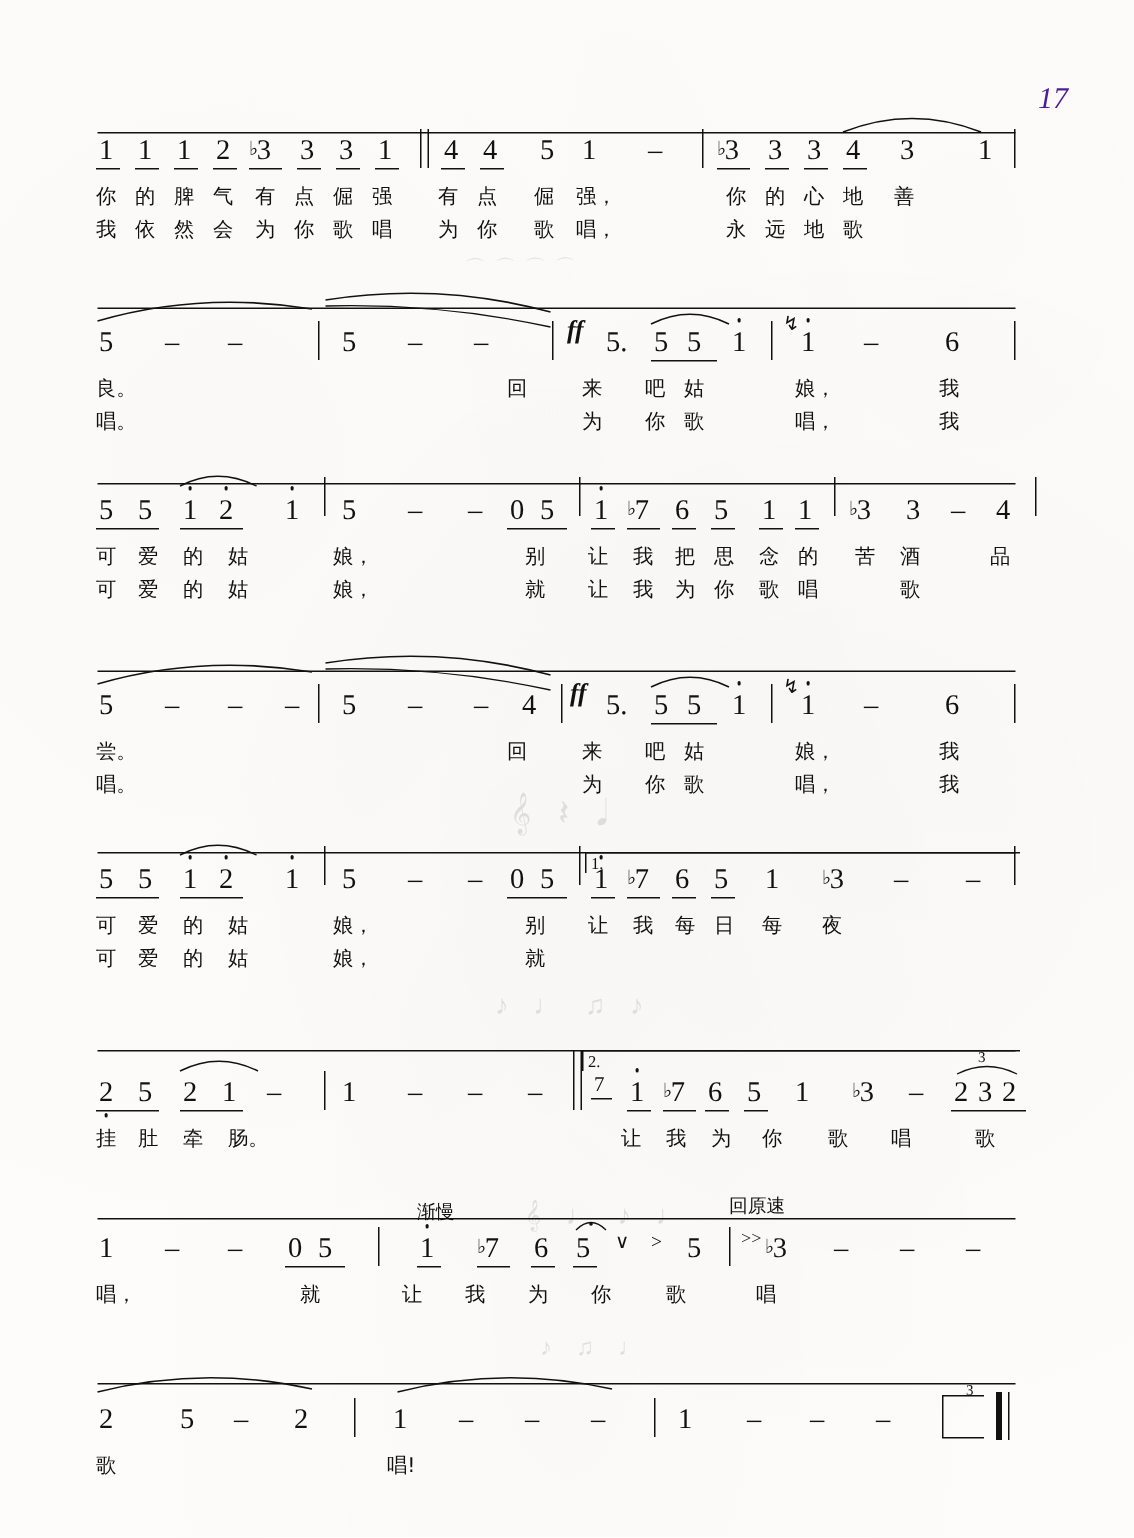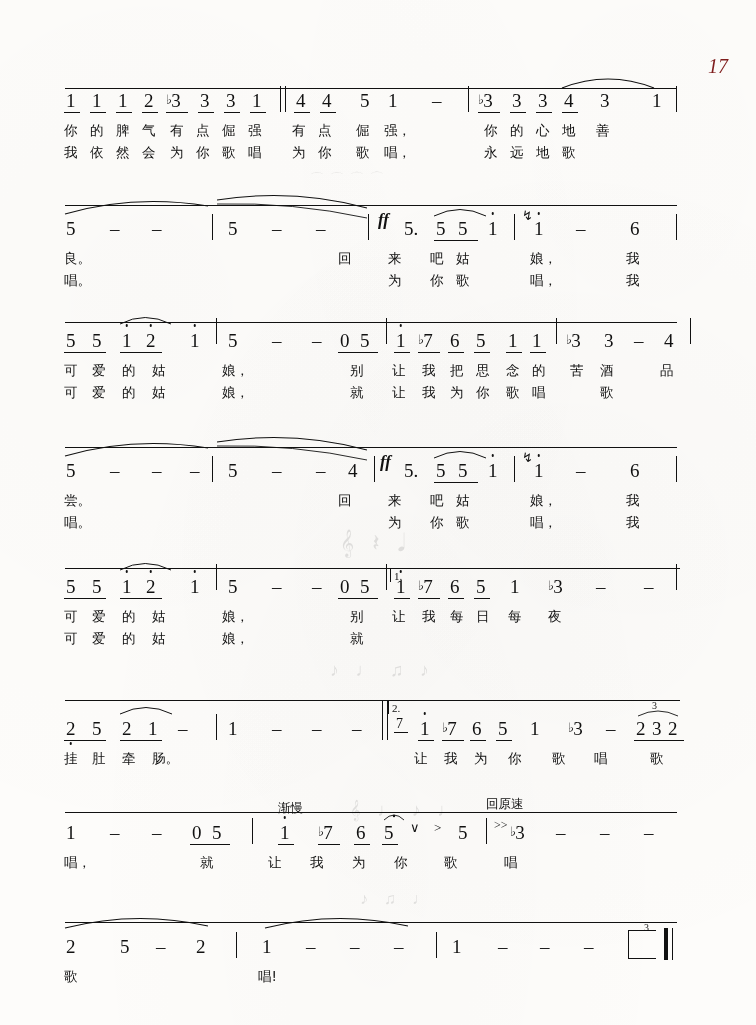--- a/index.html
+++ b/index.html
@@ -32,25 +32,25 @@
   .bleed {
     position: absolute;
     color: rgba(120,120,120,0.20);
     font-family: "Liberation Serif", serif;
     letter-spacing: 6px;
     pointer-events: none;
     user-select: none;
   }
   .page-number {
     position: absolute;
-    right: 28px;
+    right: 44px;
     top: 55px;
     font-size: 20px;
     font-style: italic;
-    color: #7f1d1d;
+    color: #4c1d95;
     font-family: "Liberation Serif", serif;
   }
   .system {
     position: absolute;
     left: 0;
     right: 0;
   }
   .staffline {
     position: absolute;
     height: 1px;

